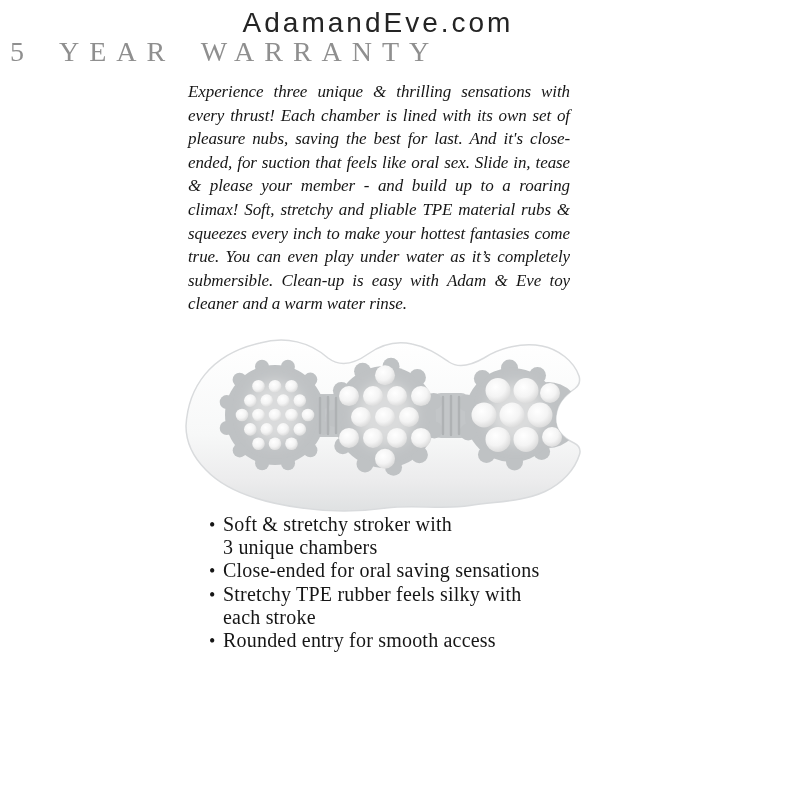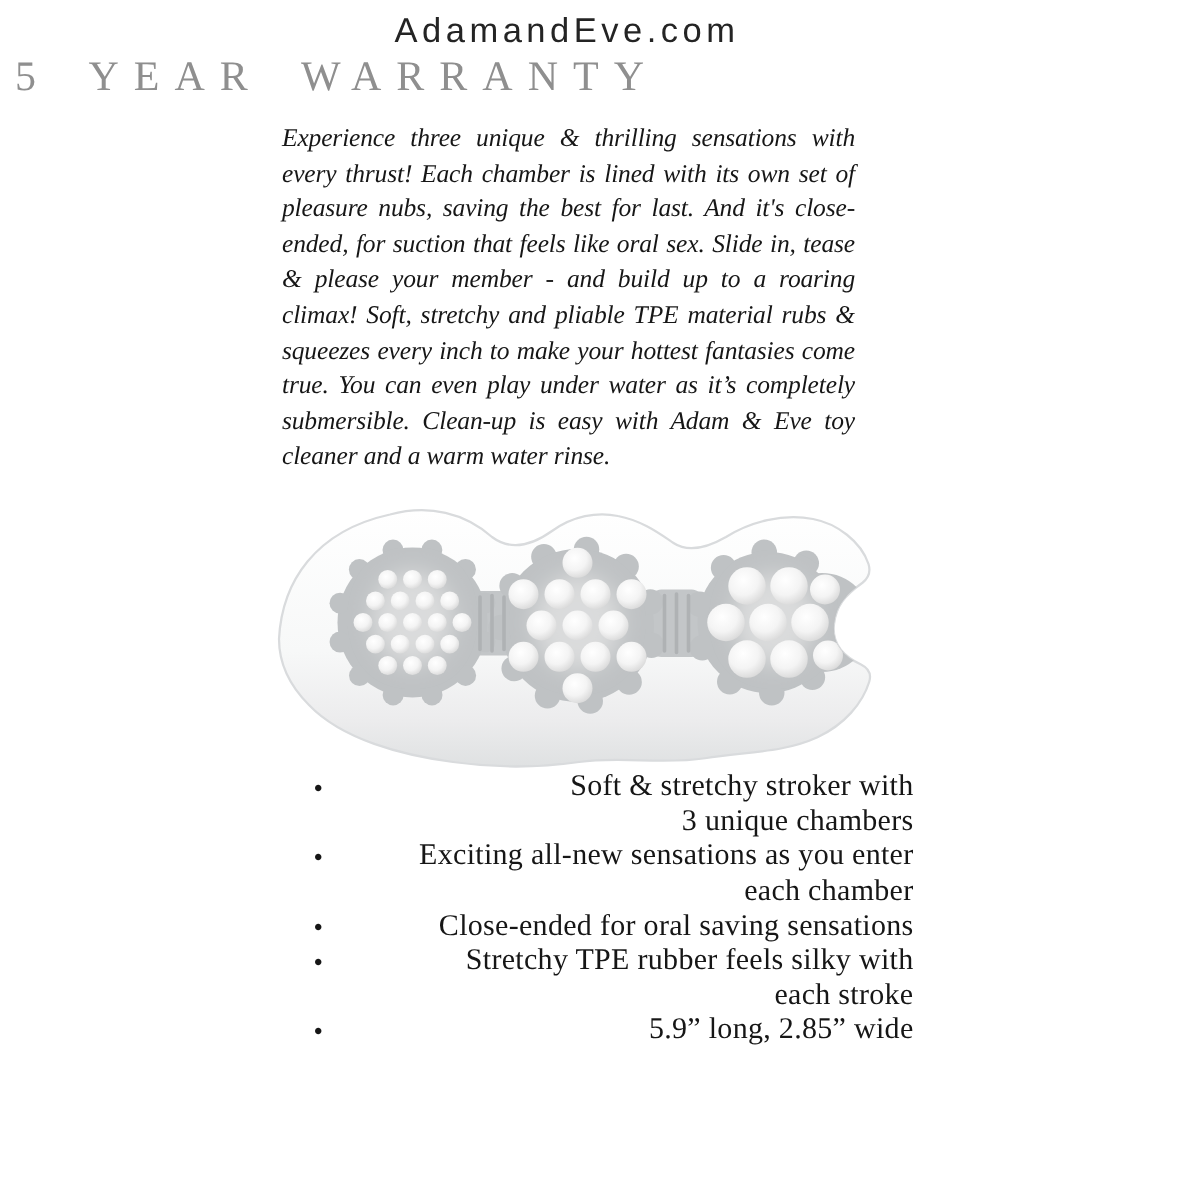--- a/index.html
+++ b/index.html
@@ -8,21 +8,21 @@
     background:#ffffff;
     position:relative;
     overflow:hidden;
     font-family:"Liberation Serif", serif;
     color:#161616;
   }
   .site-title {
     position:absolute; top:7px; left:0; width:756px;
     text-align:center;
     font-family:"Liberation Sans", sans-serif;
-    font-size:23px; font-weight:400;
+    font-size:28px; font-weight:400;
     letter-spacing:3px;
     color:#242424;
   }
   .warranty {
     position:absolute; top:36px; left:10px; width:790px;
     font-family:"Liberation Serif", serif;
     font-size:28px; font-weight:400;
     letter-spacing:10px; word-spacing:9px;
     color:#8f8f8f;
   }
@@ -35,21 +35,20 @@
   }
   .product {
     position:absolute; left:150px; top:330px; width:505px; height:190px;
   }
   .product svg { display:block; width:505px; height:190px; }
   ul.features {
     position:absolute; left:209px; top:513px; width:400px;
     margin:0; padding:0; list-style:none;
     font-size:20px; line-height:23.2px;
     letter-spacing:0.2px;
-    text-align:right;
   }
   ul.features li {
     position:relative;
     padding-left:14px;
     white-space:pre-line;
   }
   ul.features li::before {
     content:"\2022";
     position:absolute; left:0; top:1px;
     font-size:18px;
@@ -195,19 +194,17 @@
         </g>
       <circle cx="400" cy="63" r="10" fill="url(#nubGrad)"></circle>
       <circle cx="402" cy="107" r="10" fill="url(#nubGrad)"></circle>
     </g>
   </svg>
 </div>
 
 <ul class="features">
   <li>Soft &amp; stretchy stroker with
 3 unique chambers</li>
-  <li>Exciting all-new sensations as you enter
-each chamber</li>
   <li>Close-ended for oral saving sensations</li>
   <li>Stretchy TPE rubber feels silky with
 each stroke</li>
-  <li>5.9” long, 2.85” wide</li>
+  <li>Rounded entry for smooth access</li>
 </ul>
 
 </body></html>

